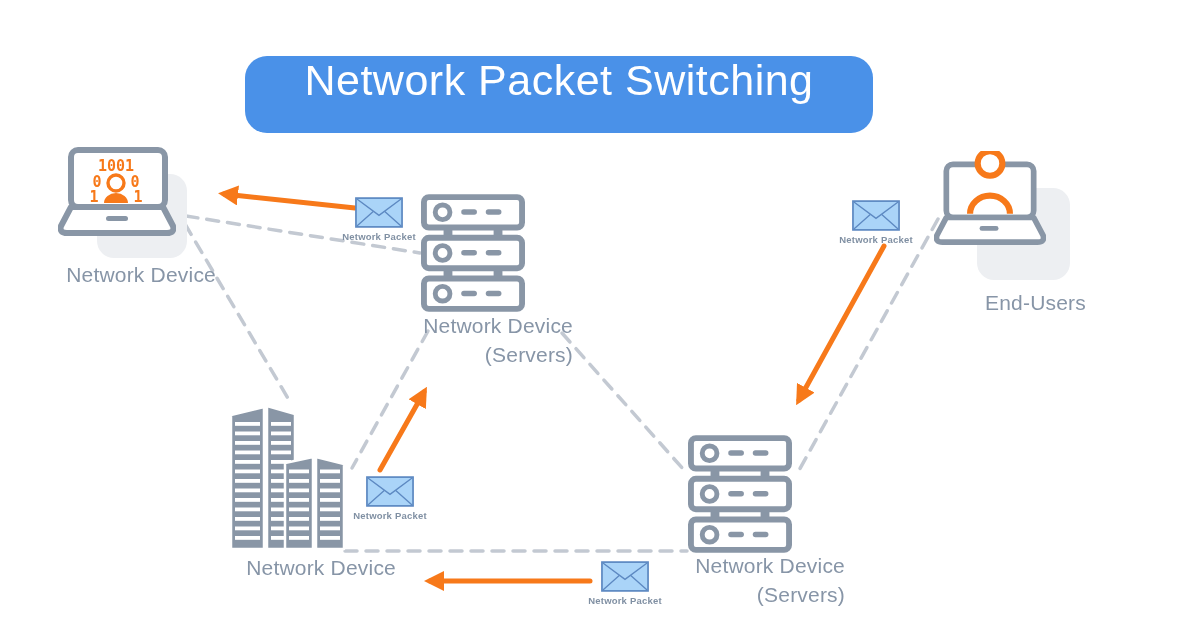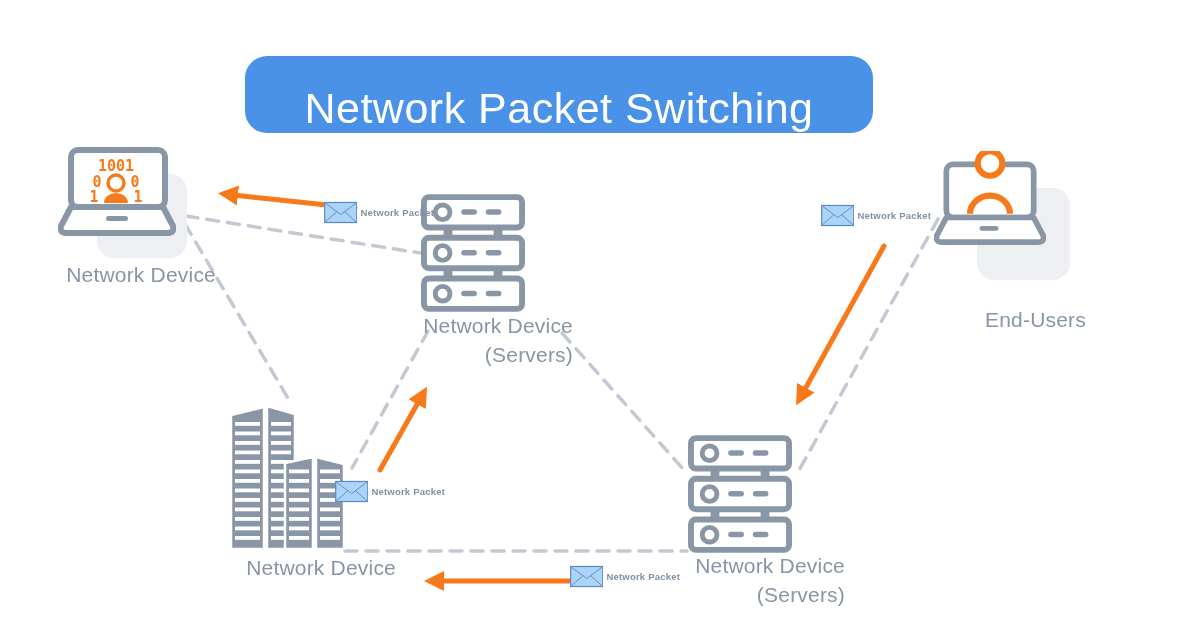--- a/index.html
+++ b/index.html
@@ -8,42 +8,42 @@
   .abs{position:absolute;}
 
   
   .overlay{position:absolute;left:0;top:0;width:1200px;height:630px;}
   .dash{stroke:var(--dashed_line,#c3c9d2);stroke-width:3.5;stroke-dasharray:12 9;stroke-linecap:round;fill:none;}
   .flow{stroke:var(--orange,#f7791a);stroke-width:5;stroke-linecap:round;fill:none;}
   #ah path{fill:var(--orange,#f7791a);}
 
   
   .title-pill{left:245px;top:56px;width:628px;height:77px;background:var(--title_bg,#4a91e8);
-    border-radius:22px;display:flex;align-items:flex-end;justify-content:center;}
+    border-radius:22px;display:flex;align-items:flex-start;justify-content:center;}
   .title-pill span{color:var(--title_text,#fff);font-size:43px;font-weight:500;letter-spacing:.5px;}
 
   
   .soft-square{background:var(--soft_square,#edeff2);border-radius:17px;}
 
   
   .ln-fill{fill:#fff;stroke:var(--icon_gray,#8996a6);stroke-width:6;stroke-linejoin:round;}
   .solid{fill:var(--icon_gray,#8996a6);}
   .code text{fill:var(--orange,#f7791a);font-family:"DejaVu Sans Mono",monospace;font-weight:700;font-size:15px;text-anchor:middle;}
   .p-head{fill:#fff;stroke:var(--orange,#f7791a);}
   .p-body-solid{fill:var(--orange,#f7791a);}
   .srv-box{fill:#fff;stroke:var(--icon_gray,#8996a6);stroke-width:6;stroke-linejoin:round;}
   .srv-dot{fill:none;stroke:var(--icon_gray,#8996a6);stroke-width:5;}
   .bld{fill:var(--icon_gray,#8996a6);stroke:#fff;stroke-width:2.5;stroke-linejoin:round;}
   .win{fill:url(#winp);}
   .env-body{fill:var(--envelope_fill,#aad4f8);stroke:var(--envelope_stroke,#5d89c2);stroke-width:1.8;}
   .env-line{fill:none;stroke:var(--envelope_stroke,#5d89c2);stroke-width:1.4;}
 
   
   .node-label{color:var(--label_gray,#8795a7);font-weight:400;font-size:21px;text-align:right;line-height:28.5px;letter-spacing:.2px;}
-  .packet{display:flex;flex-direction:row;align-items:center;gap:3px;width:110px;}
+  .packet{display:flex;flex-direction:column;align-items:center;gap:3px;width:110px;}
   .packet-label{color:var(--packet_label_gray,#8090a3);font-weight:700;font-size:9.5px;letter-spacing:.2px;white-space:nowrap;}
 </style>
 </head>
 <body>
 
 <div class="stage">
 
   <svg class="overlay" viewBox="0 0 1200 630">
     <defs>
       <marker id="ah" viewBox="0 0 10 10" refX="7" refY="5" markerWidth="4" markerHeight="4" orient="auto">
@@ -109,21 +109,21 @@
   </div>
 
   <div class="abs soft-square" style="left:977px;top:188px;width:93px;height:92px;"></div>
   <svg class="abs" style="left:934px;top:151px;" width="112" height="95" viewBox="0 0 118 100">
     <rect class="ln-fill" x="13" y="14" width="92" height="56" rx="7"></rect>
     <path class="p-head" style="stroke-width:6.5" d="M38,66 a21,19 0 0 1 42,0"></path>
     <circle class="p-head" style="stroke-width:6.5" cx="59" cy="13" r="13"></circle>
     <path class="ln-fill" d="M13,70 L3,89 Q1,96 9,96 L109,96 Q117,96 115,89 L105,70 Z"></path>
     <rect class="solid" x="48" y="79" width="20" height="5" rx="2.5"></rect>
   </svg>
-  <div class="abs node-label" style="left:928px;top:289px;width:158px;margin-top:17px;">
+  <div class="abs node-label" style="left:928px;top:289px;width:158px;">
     <div>End-Users</div>
   </div>
 
   <svg class="abs" style="left:224px;top:403px;" width="122" height="148" viewBox="0 0 122 148">
     <defs>
       <pattern id="winp" width="8" height="9.5" patternUnits="userSpaceOnUse">
         <rect x="0" y="0" width="8" height="3.8" fill="#ffffff"></rect>
       </pattern>
     </defs>
     <polygon class="bld" points="7,12 40,4 40,146 7,146"></polygon>

